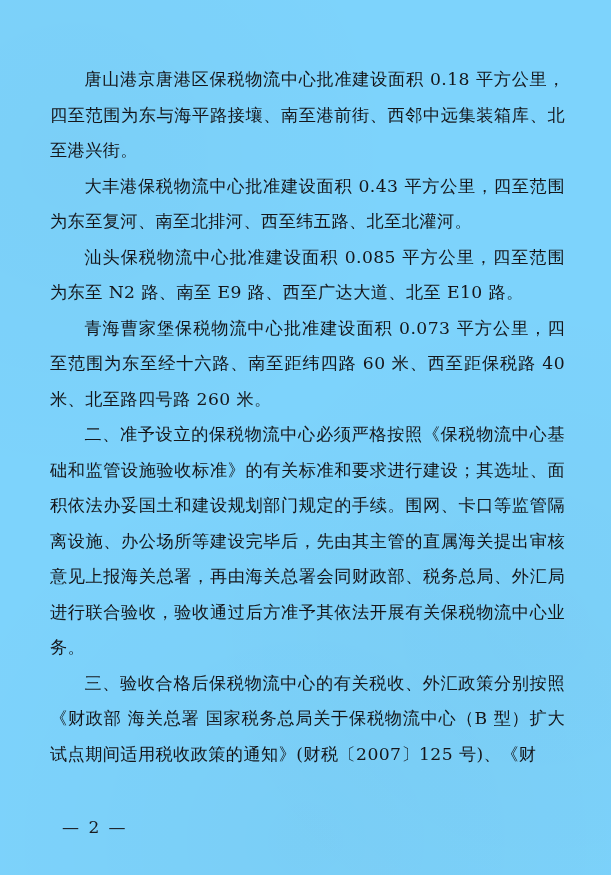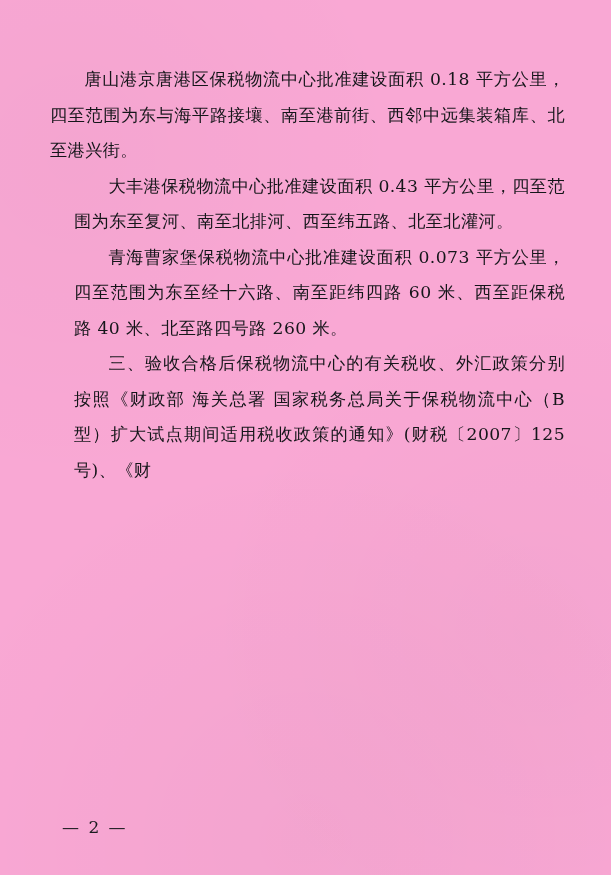--- a/index.html
+++ b/index.html
@@ -10,21 +10,21 @@
     width: 611px;
     height: 875px;
     background: #ffffff;
     font-family: "DejaVu Serif", "Liberation Serif", serif;
     overflow: hidden;
   }
   #page {
     position: relative;
     width: 611px;
     height: 875px;
-    background: #f9a8d4;
+    background: #7dd3fc;
     box-sizing: border-box;
     padding: 62px 46px 0 50px;
   }
   
   #page::before {
     content: "";
     position: absolute;
     left: 0; top: 0; right: 0; bottom: 0;
     background:
       radial-gradient(circle at 12% 18%, rgba(0,0,0,0.020), rgba(0,0,0,0) 38%),
@@ -41,38 +41,39 @@
     text-align: justify;
     text-justify: inter-ideograph;
   }
   .para {
     margin: 0 0 0 0;
     text-indent: 2em;
     word-break: break-all;
   }
   .para + .para {
     margin-top: 0px;
-    margin-left: 24px;
   }
   .pageno {
     position: absolute;
     left: 0;
     right: 0;
     bottom: 38px;
     text-align: left;
     padding-left: 62px;
     font-size: 17px;
     color: #1a1b1f;
     letter-spacing: 2px;
   }
 </style>
 </head>
 <body>
 
 <div id="page">
   <div class="body-text">
     <p class="para">唐山港京唐港区保税物流中心批准建设面积 0.18 平方公里，四至范围为东与海平路接壤、南至港前街、西邻中远集装箱库、北至港兴街。</p>
     <p class="para">大丰港保税物流中心批准建设面积 0.43 平方公里，四至范围为东至复河、南至北排河、西至纬五路、北至北灌河。</p>
+    <p class="para">汕头保税物流中心批准建设面积 0.085 平方公里，四至范围为东至 N2 路、南至 E9 路、西至广达大道、北至 E10 路。</p>
     <p class="para">青海曹家堡保税物流中心批准建设面积 0.073 平方公里，四至范围为东至经十六路、南至距纬四路 60 米、西至距保税路 40 米、北至路四号路 260 米。</p>
+    <p class="para">二、准予设立的保税物流中心必须严格按照《保税物流中心基础和监管设施验收标准》的有关标准和要求进行建设；其选址、面积依法办妥国土和建设规划部门规定的手续。围网、卡口等监管隔离设施、办公场所等建设完毕后，先由其主管的直属海关提出审核意见上报海关总署，再由海关总署会同财政部、税务总局、外汇局进行联合验收，验收通过后方准予其依法开展有关保税物流中心业务。</p>
     <p class="para">三、验收合格后保税物流中心的有关税收、外汇政策分别按照《财政部 海关总署 国家税务总局关于保税物流中心（B 型）扩大试点期间适用税收政策的通知》(财税〔2007〕125 号)、《财</p>
   </div>
   <div class="pageno">— 2 —</div>
 </div>
 
 </body></html>

